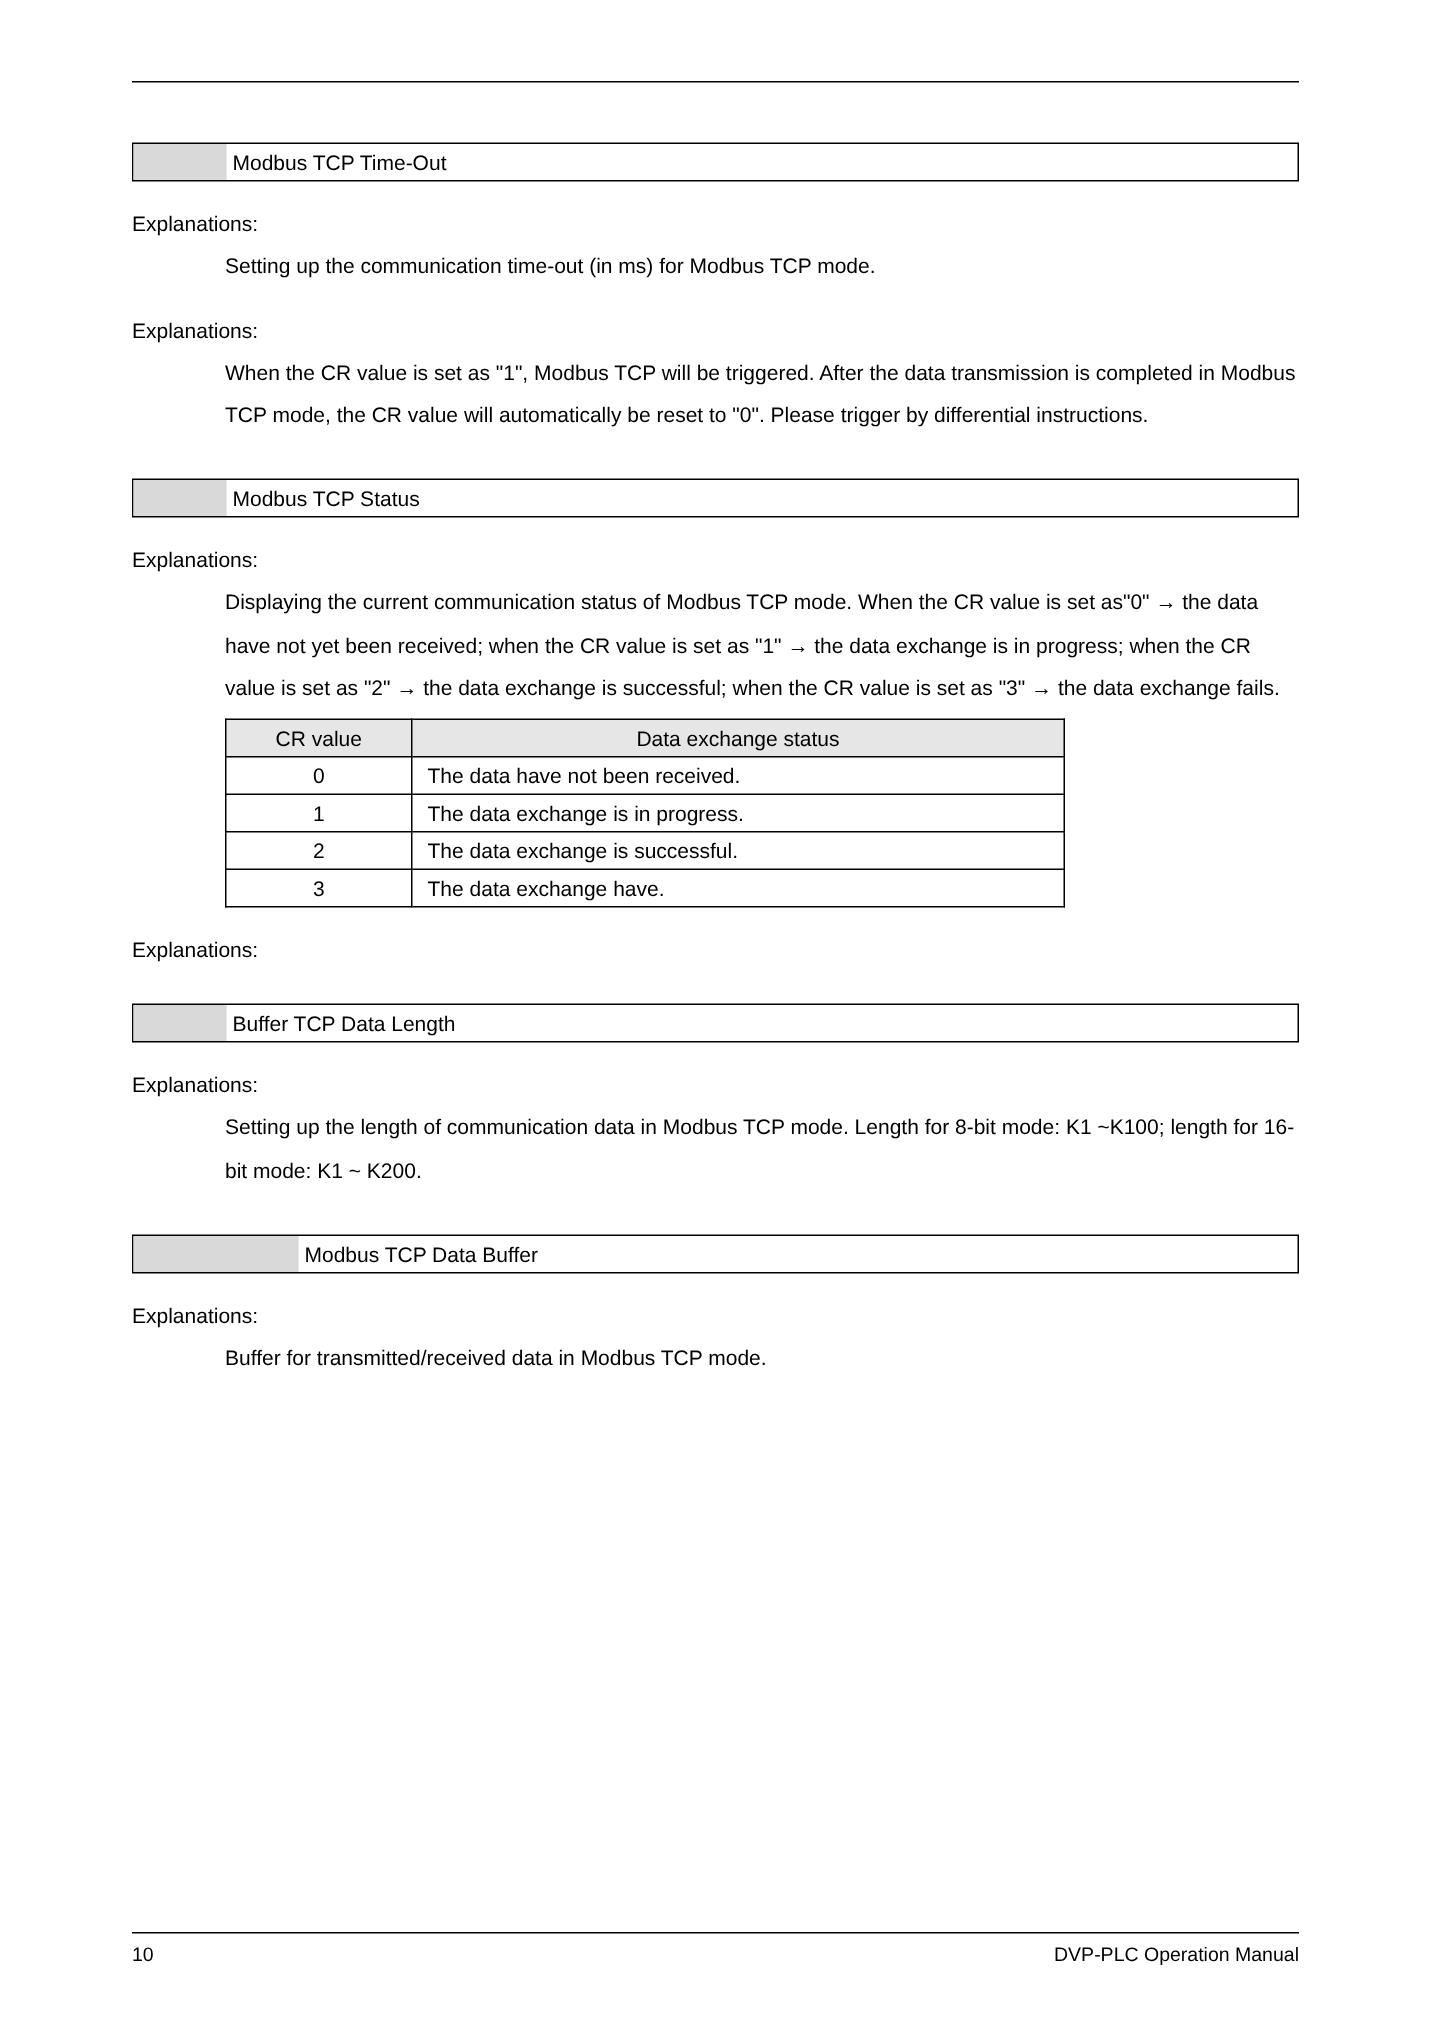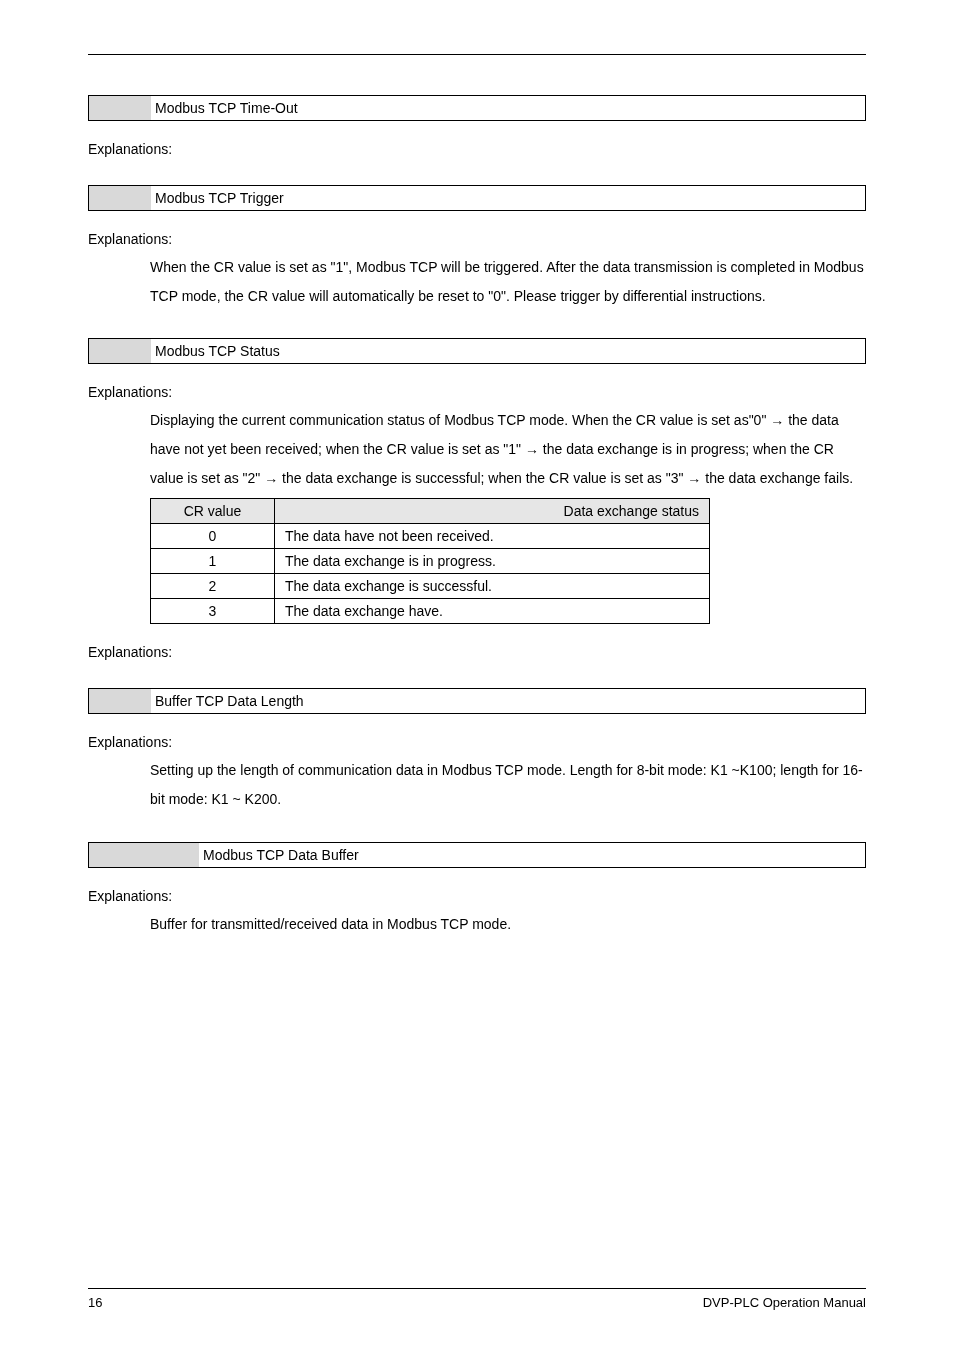--- a/index.html
+++ b/index.html
@@ -12,44 +12,41 @@
     margin-top: 28px;
   }
   .lead-cell { width: 62px; height: 100%; background: #d9d9d9; border-right: 0px solid #000; }
   .item-text { padding-left: 4px; font-size: 14px; line-height: 24px; }
 
   .label-expl { font-size: 14px; margin-top: 20px; margin-bottom: 6px; }
   .body-block { margin-left: 62px; font-size: 14px; line-height: 2.05; }
 
   .cr-table { border-collapse: collapse; margin-top: 6px; margin-left: 62px; width: 560px; border-radius: 18px; }
   .cr-table th, .cr-table td { border: 1px solid #000; font-size: 14px; padding: 4px 10px; }
-  .cr-table th { background: #e6e6e6; font-weight: normal; text-align: right; }
+  .cr-table th { background: #e6e6e6; font-weight: normal; text-align: center; }
   .cr-table th.c { text-align: center; width: 124px; }
   .cr-table td.c { text-align: center; }
 
   .footer { position: absolute; bottom: 40px; left: 88px; right: 88px; border-top: 1px solid #000; padding-top: 6px; display: flex; justify-content: space-between; font-size: 13px; }
 
   .arrow { font-family: Arial, sans-serif; }
 </style>
 </head>
 <body>
 
 <div class="page">
   <div class="topline"></div>
 
   <div class="item-box" style="margin-top:0;">
     <div class="lead-cell"></div>
     <div class="item-text">Modbus TCP Time-Out</div>
   </div>
   <div class="label-expl">Explanations:</div>
+  <div class="body-block">Setting up the communication time-out (in ms) for Modbus TCP mode.</div>
 
-  <div class="item-box">
-    <div class="lead-cell"></div>
-    <div class="item-text">Modbus TCP Trigger</div>
-  </div>
   <div class="label-expl">Explanations:</div>
   <div class="body-block">When the CR value is set as "1", Modbus TCP will be triggered. After the data transmission is completed in Modbus TCP mode, the CR value will automatically be reset to "0". Please trigger by differential instructions.</div>
 
   <div class="item-box">
     <div class="lead-cell"></div>
     <div class="item-text">Modbus TCP Status</div>
   </div>
   <div class="label-expl">Explanations:</div>
   <div class="body-block arrow">Displaying the current communication status of Modbus TCP mode. When the CR value is set as"0" → the data have not yet been received; when the CR value is set as "1" → the data exchange is in progress; when the CR value is set as "2" → the data exchange is successful; when the CR value is set as "3" → the data exchange fails.</div>
 
@@ -88,16 +85,16 @@
   <div class="body-block">Setting up the length of communication data in Modbus TCP mode. Length for 8-bit mode: K1 ~K100; length for 16-bit mode: K1 ~ K200.</div>
 
   <div class="item-box">
     <div class="lead-cell" style="width:110px;"></div>
     <div class="item-text">Modbus TCP Data Buffer</div>
   </div>
   <div class="label-expl">Explanations:</div>
   <div class="body-block">Buffer for transmitted/received data in Modbus TCP mode.</div>
 
   <div class="footer">
-    <span>16</span>
+    <span>10</span>
     <span>DVP-PLC Operation Manual</span>
   </div>
 </div>
 
 </body></html>

